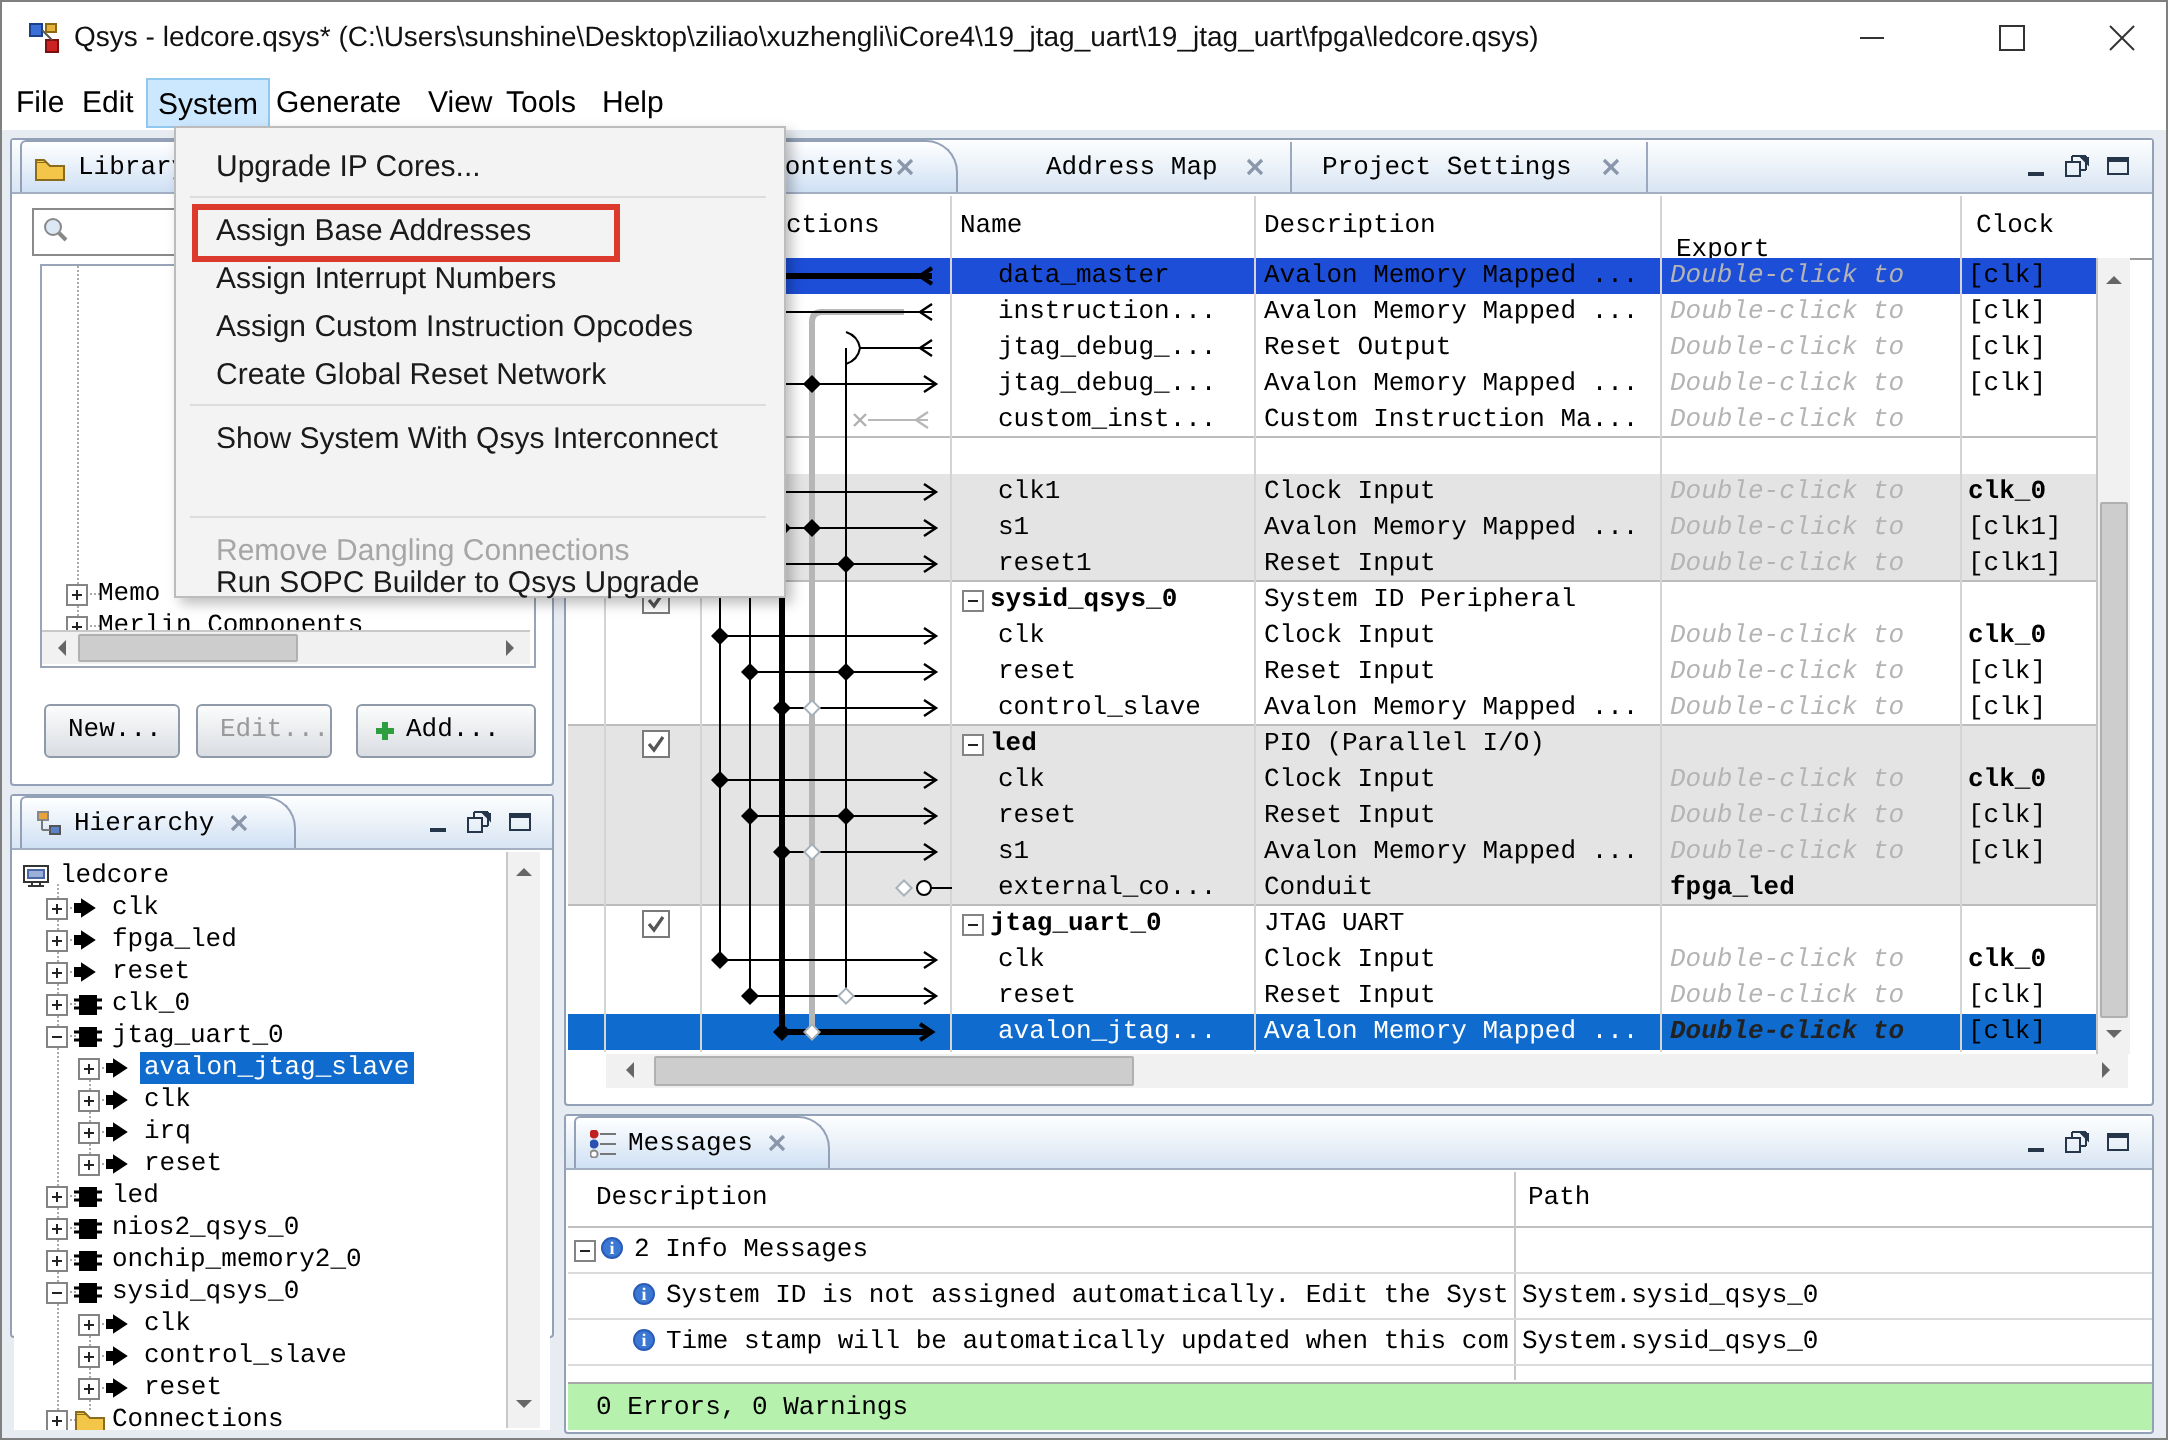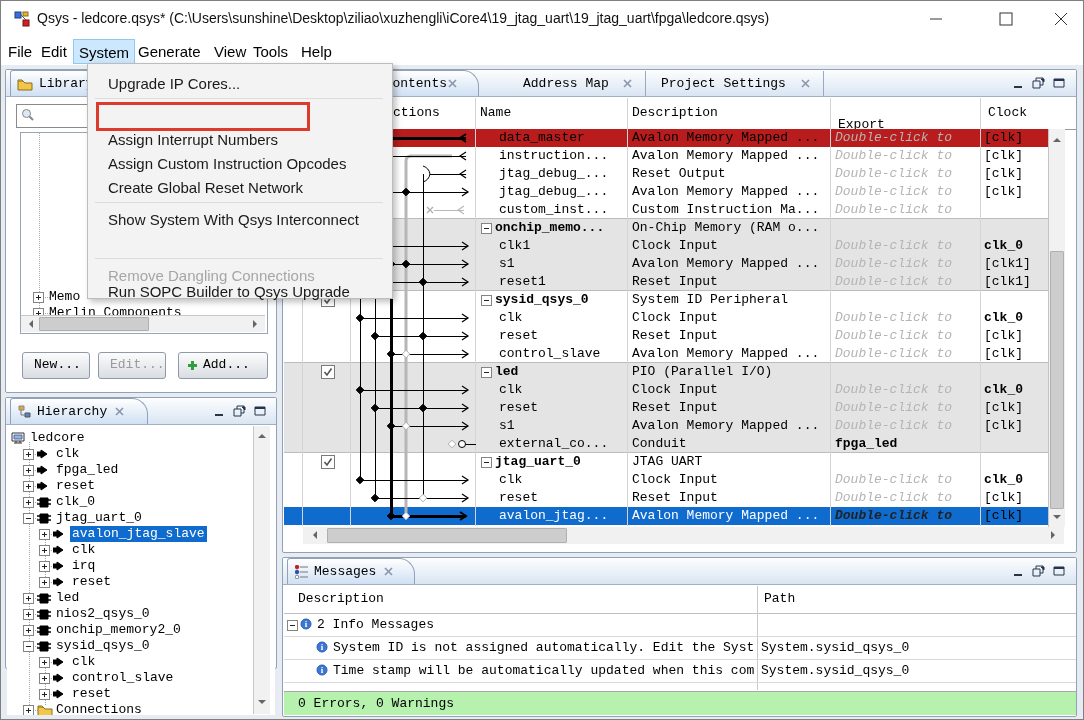--- a/index.html
+++ b/index.html
@@ -415,21 +415,21 @@
         </div>
       </div>
       <div style="position: absolute; left: 1px; top: 27px; width: 792px; height: 32px; background: rgb(255, 255, 255); border-bottom: 1px solid rgb(154, 154, 154);">
         <div class="hdrtxt" style="left: 70px; top: 8px;">Connections</div>
         <div class="hdrtxt" style="left: 196px; top: 8px;">Name</div>
         <div class="hdrtxt" style="left: 348px; top: 8px;">Description</div>
         <div class="hdrtxt" style="left: 554px; top: 20px;">Export</div>
         <div class="hdrtxt" style="left: 704px; top: 8px;">Clock</div>
       </div>
       <div style="position: absolute; left: 1px; top: 59px; width: 764px; height: 397px; background: rgb(255, 255, 255); overflow: hidden;">
-        <div class="row" style="top: 0px; left: 0px; width: 764px; height: 18px; background: #b91c1c; position: absolute;">
+        <div class="row" style="top: 0px; left: 0px; width: 764px; height: 18px; background: #1d4ed8; position: absolute;">
           <div class="cell" style="left: 215px; color: rgb(0, 0, 0);">data_master</div>
           <div class="cell" style="left: 348px; color: rgb(0, 0, 0);">Avalon Memory Mapped ...</div>
           <div class="cell gray-it" style="left: 551px;">Double-click to</div>
           <div class="cell" style="left: 700px; color: rgb(0, 0, 0);">[clk]</div>
         </div>
         <div class="row" style="top: 18px; left: 0px; width: 764px; height: 18px; background: rgb(255, 255, 255); position: absolute;">
           <div class="cell" style="left: 215px; color: rgb(0, 0, 0); text-align: right;">instruction...</div>
           <div class="cell" style="left: 348px; color: rgb(0, 0, 0);">Avalon Memory Mapped ...</div>
           <div class="cell gray-it" style="left: 551px;">Double-click to</div>
           <div class="cell" style="left: 700px; color: rgb(0, 0, 0);">[clk]</div>
@@ -443,32 +443,20 @@
         <div class="row" style="top: 54px; left: 0px; width: 764px; height: 18px; background: rgb(255, 255, 255); position: absolute;">
           <div class="cell" style="left: 215px; color: rgb(0, 0, 0);">jtag_debug_...</div>
           <div class="cell" style="left: 348px; color: rgb(0, 0, 0);">Avalon Memory Mapped ...</div>
           <div class="cell gray-it" style="left: 551px;">Double-click to</div>
           <div class="cell" style="left: 700px; color: rgb(0, 0, 0);">[clk]</div>
         </div>
         <div class="row" style="top: 72px; left: 0px; width: 764px; height: 18px; background: rgb(255, 255, 255); position: absolute;">
           <div class="cell" style="left: 215px; color: rgb(0, 0, 0);">custom_inst...</div>
           <div class="cell" style="left: 348px; color: rgb(0, 0, 0);">Custom Instruction Ma...</div>
           <div class="cell gray-it" style="left: 551px;">Double-click to</div>
-        </div>
-        <div class="row" style="top: 90px; left: 0px; width: 764px; height: 18px; background: rgb(228, 228, 228); position: absolute;">
-          <div class="pb" style="left: 197px; top: 4px;">
-            <span class="ph"></span>
-          </div>
-          <div class="cell" style="left: 211px; font-weight: bold; color: rgb(0, 0, 0);">onchip_memo...</div>
-          <div class="cell" style="left: 348px; color: rgb(0, 0, 0);">On-Chip Memory (RAM o...</div>
-          <div class="chk" style="left: 37px; top: 2px;">
-            <svg width="12" height="12" style="position: absolute; left: 0px; top: 0px;">
-              <path d="M2.5,6 L5,9 L9.5,2.5" stroke="#555" stroke-width="1.6" fill="none"></path>
-            </svg>
-          </div>
         </div>
         <div class="row" style="top: 108px; left: 0px; width: 764px; height: 18px; background: rgb(228, 228, 228); position: absolute;">
           <div class="cell" style="left: 215px; color: rgb(0, 0, 0);">clk1</div>
           <div class="cell" style="left: 348px; color: rgb(0, 0, 0);">Clock Input</div>
           <div class="cell gray-it" style="left: 551px;">Double-click to</div>
           <div class="cell" style="left: 700px; font-weight: bold; color: rgb(0, 0, 0);">clk_0</div>
         </div>
         <div class="row" style="top: 126px; left: 0px; width: 764px; height: 18px; background: rgb(228, 228, 228); position: absolute;">
           <div class="cell" style="left: 215px; color: rgb(0, 0, 0);">s1</div>
           <div class="cell" style="left: 348px; color: rgb(0, 0, 0);">Avalon Memory Mapped ...</div>
@@ -735,20 +723,21 @@
         <div style="position: absolute; left: 49px; top: 4px; width: 424px; overflow: hidden; font: 13px &quot;Liberation Mono&quot;, monospace; white-space: pre;">Time stamp will be automatically updated when this com</div>
         <div style="position: absolute; left: 477px; top: 4px; font: 13px &quot;Liberation Mono&quot;, monospace;">System.sysid_qsys_0</div>
       </div>
       <div style="position: absolute; left: 1px; top: 133px; width: 792px; height: 23px; background: rgb(182, 242, 174); border-top: 1px solid rgb(168, 168, 168);">
         <div style="position: absolute; left: 14px; top: 4px; font: 13px &quot;Liberation Mono&quot;, monospace;">0 Errors, 0 Warnings</div>
       </div>
     </div>
   <div id="systemMenu" class="menu-popup">
       <div class="mpi" style="top: 8px;">Upgrade IP Cores...</div>
       <div class="msep" style="top: 34px;"></div>
+      <div class="mpi" style="top: 40px;">Assign Base Addresses</div>
       <div class="mpi" style="top: 64px;">Assign Interrupt Numbers</div>
       <div class="mpi" style="top: 88px;">Assign Custom Instruction Opcodes</div>
       <div class="mpi" style="top: 112px;">Create Global Reset Network</div>
       <div class="msep" style="top: 138px;"></div>
       <div class="mpi" style="top: 144px;">Show System With Qsys Interconnect</div>
       <div class="mpi" style="top: 168px; margin-top: 48px;">Run SOPC Builder to Qsys Upgrade</div>
       <div class="msep" style="top: 194px;"></div>
       <div class="mpi disabled" style="top: 200px;">Remove Dangling Connections</div>
       <div class="redbox"></div>
     </div>

